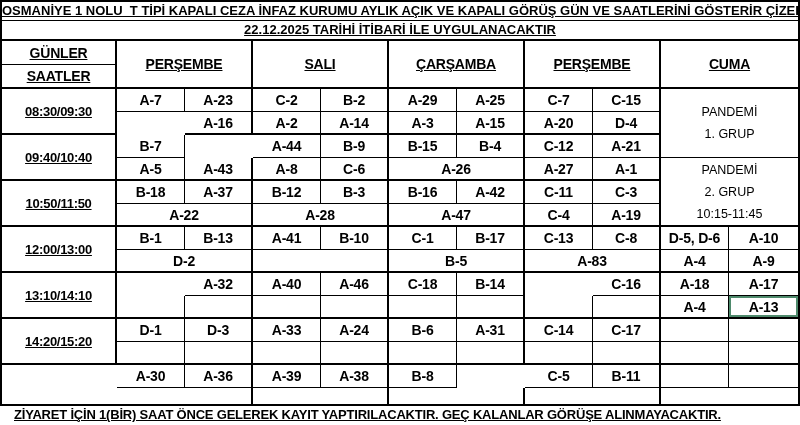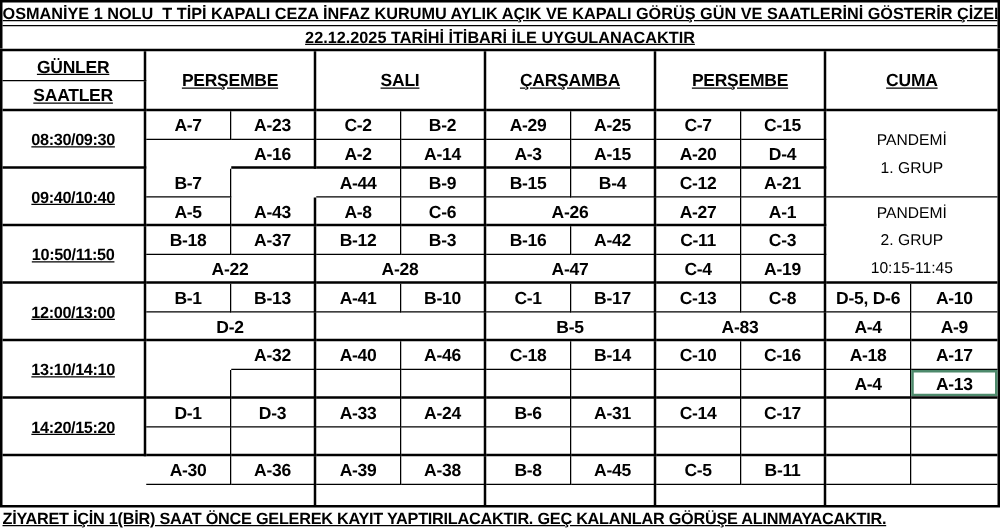--- a/index.html
+++ b/index.html
@@ -34,21 +34,21 @@
   .nb{border-bottom:none;}
   .v{font-weight:bold;font-size:14px;letter-spacing:-0.2px;}
   .u{text-decoration:underline;}
   .hdr{font-weight:bold;font-size:14px;text-decoration:underline;letter-spacing:-0.2px;}
   .time{font-weight:bold;font-size:13px;text-decoration:underline;letter-spacing:-0.3px;}
   .pand{flex-direction:column;font-size:12.5px;font-weight:normal;line-height:22px;}
   .pand span{display:block;}
   .sel{box-shadow:inset 0 0 0 2px var(--sel,#4e8a6c);}
   .footer{
     height:18px;line-height:17px;font-weight:bold;font-size:13px;
-    text-decoration:underline;white-space:pre;padding-left:2px;letter-spacing:-0.2px;
+    text-decoration:underline;white-space:pre;padding-left:14px;letter-spacing:-0.2px;
   }
 </style>
 </head>
 <body>
 
 <div class="sheet">
 
   <div class="title-box">
     <div class="title-line">OSMANİYE 1 NOLU  T TİPİ KAPALI CEZA İNFAZ KURUMU AYLIK AÇIK VE KAPALI GÖRÜŞ GÜN VE SAATLERİNİ GÖSTERİR ÇİZELGE</div>
     <div class="title-line">22.12.2025 TARİHİ İTİBARİ İLE UYGULANACAKTIR</div>
@@ -146,21 +146,20 @@
     <div class="c v r2 b2" style="grid-area:10/6/11/8">B-5</div>
     <div class="c v r2 b2" style="grid-area:10/8/11/10">A-83</div>
     <div class="c v b2" style="grid-area:10/10/11/11">A-4</div>
     <div class="c v nr b2" style="grid-area:10/11/11/12">A-9</div>
 
     <div class="c v r2" style="grid-area:11/3/12/4">A-32</div>
     <div class="c v" style="grid-area:11/4/12/5">A-40</div>
     <div class="c v r2" style="grid-area:11/5/12/6">A-46</div>
     <div class="c v" style="grid-area:11/6/12/7">C-18</div>
     <div class="c v r2" style="grid-area:11/7/12/8">B-14</div>
-    <div class="c v" style="grid-area:11/8/12/9">C-10</div>
     <div class="c v r2" style="grid-area:11/9/12/10">C-16</div>
     <div class="c v" style="grid-area:11/10/12/11">A-18</div>
     <div class="c v nr" style="grid-area:11/11/12/12">A-17</div>
 
     <div class="c v b2" style="grid-area:12/2/13/3"></div>
     <div class="c v r2 b2" style="grid-area:12/3/13/4"></div>
     <div class="c v b2" style="grid-area:12/4/13/5"></div>
     <div class="c v r2 b2" style="grid-area:12/5/13/6"></div>
     <div class="c v b2" style="grid-area:12/6/13/7"></div>
     <div class="c v r2 b2" style="grid-area:12/7/13/8"></div>
@@ -189,21 +188,20 @@
     <div class="c v b2" style="grid-area:14/8/15/9"></div>
     <div class="c v r2 b2" style="grid-area:14/9/15/10"></div>
     <div class="c v b2" style="grid-area:14/10/15/11"></div>
     <div class="c v nr b2" style="grid-area:14/11/15/12"></div>
 
     <div class="c v" style="grid-area:15/2/16/3">A-30</div>
     <div class="c v r2" style="grid-area:15/3/16/4">A-36</div>
     <div class="c v" style="grid-area:15/4/16/5">A-39</div>
     <div class="c v r2" style="grid-area:15/5/16/6">A-38</div>
     <div class="c v" style="grid-area:15/6/16/7">B-8</div>
-    <div class="c v r2" style="grid-area:15/7/16/8">A-45</div>
     <div class="c v" style="grid-area:15/8/16/9">C-5</div>
     <div class="c v r2" style="grid-area:15/9/16/10">B-11</div>
     <div class="c v" style="grid-area:15/10/16/11"></div>
     <div class="c v nr" style="grid-area:15/11/16/12"></div>
 
     <div class="c v r2 nb" style="grid-area:16/2/17/4"></div>
     <div class="c v r2 nb" style="grid-area:16/4/17/6"></div>
     <div class="c v r2 nb" style="grid-area:16/6/17/8"></div>
     <div class="c v r2 nb" style="grid-area:16/8/17/10"></div>
     <div class="c v nr nb" style="grid-area:16/10/17/12"></div>

